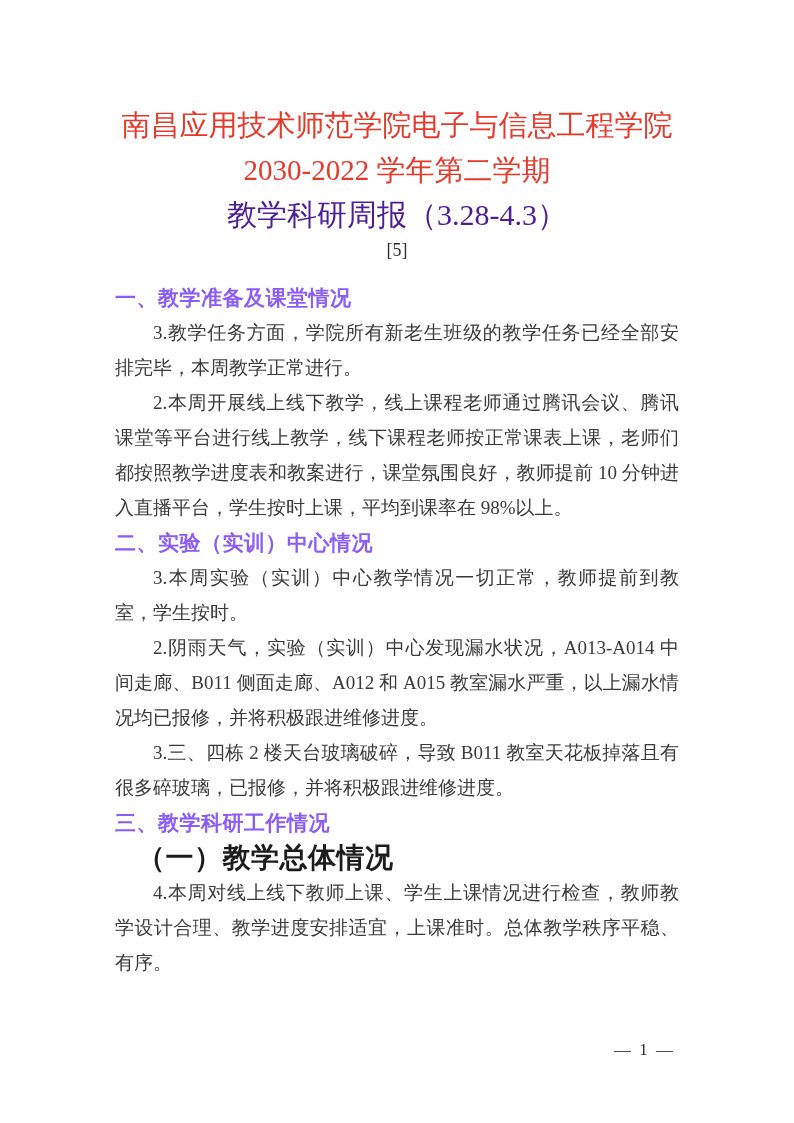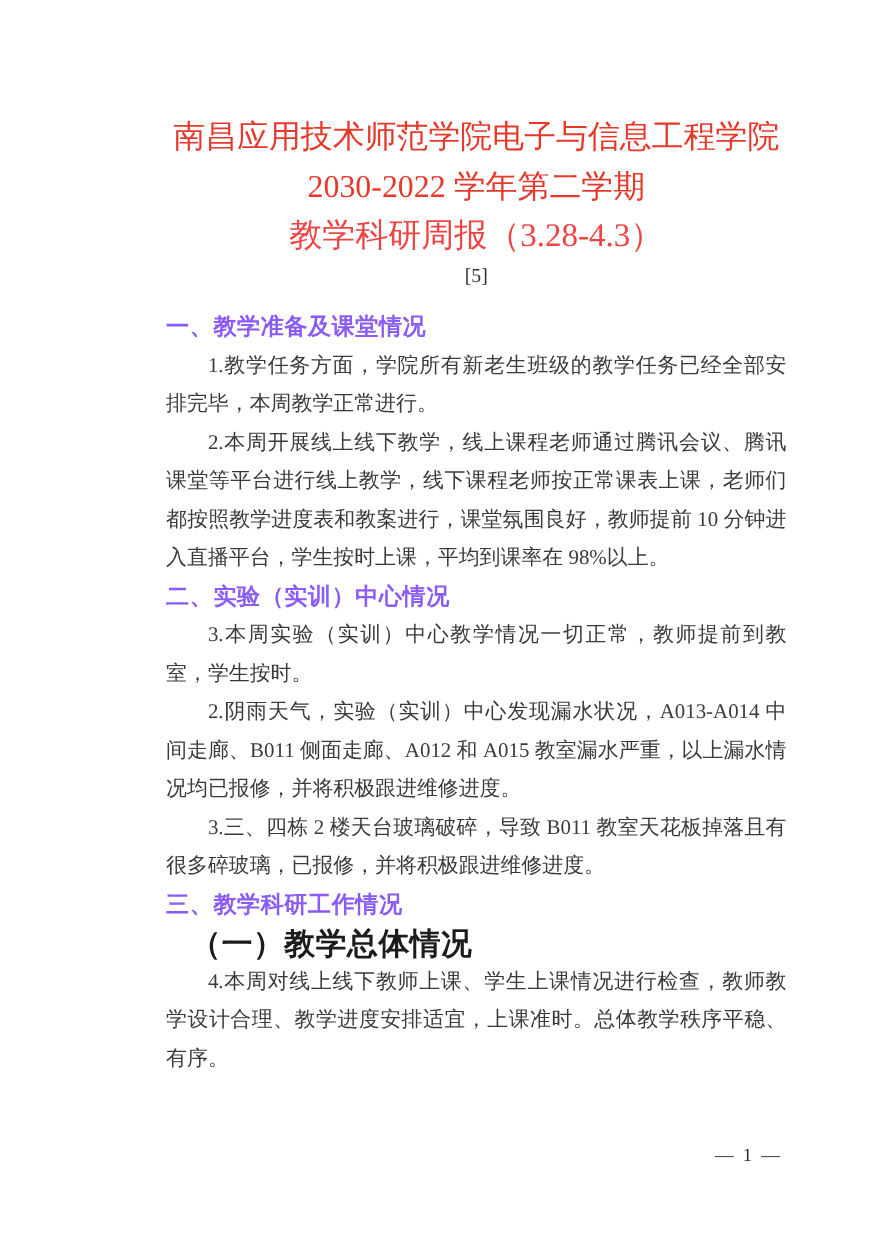--- a/index.html
+++ b/index.html
@@ -11,41 +11,40 @@
     width: 794px;
     height: 1123px;
     position: relative;
     overflow: hidden;
     font-family: "Liberation Serif", "DejaVu Serif", serif;
   }
   .page {
     position: absolute;
     inset: 0;
     background: #ffffff;
-    margin-left: 36px;
   }
   .content {
     position: absolute;
     left: 115px;
     top: 103px;
     width: 564px;
   }
   .title-red {
     font-size: 29px;
     line-height: 45px;
     text-align: center;
     color: #e5392c;
     font-weight: 400;
     white-space: nowrap;
   }
   .subtitle {
     font-size: 30px;
     line-height: 44px;
     text-align: center;
-    color: #ef4444;
+    color: #4c1d95;
     font-weight: 400;
     white-space: nowrap;
   }
   .issue {
     font-size: 18px;
     line-height: 26px;
     text-align: center;
     color: #303030;
   }
   .sec-heading {
@@ -96,21 +95,21 @@
 
 <div class="page">
   <div class="content">
 
     <div class="title-red">南昌应用技术师范学院电子与信息工程学院</div>
     <div class="title-red">2030-2022 学年第二学期</div>
     <div class="subtitle">教学科研周报（3.28-4.3）</div>
     <div class="issue">[5]</div>
 
     <h3 class="sec-heading first">一、教学准备及课堂情况</h3>
-    <p class="para">1.教学任务方面，学院所有新老生班级的教学任务已经全部安排完毕，本周教学正常进行。</p>
+    <p class="para">3.教学任务方面，学院所有新老生班级的教学任务已经全部安排完毕，本周教学正常进行。</p>
     <p class="para">2.本周开展线上线下教学，线上课程老师通过腾讯会议、腾讯课堂等平台进行线上教学，线下课程老师按正常课表上课，老师们都按照教学进度表和教案进行，课堂氛围良好，教师提前 10 分钟进入直播平台，学生按时上课，平均到课率在 98%以上。</p>
 
     <h3 class="sec-heading">二、实验（实训）中心情况</h3>
     <p class="para">3.本周实验（实训）中心教学情况一切正常，教师提前到教室，学生按时。</p>
     <p class="para">2.阴雨天气，实验（实训）中心发现漏水状况，A013-A014 中间走廊、B011 侧面走廊、A012 和 A015 教室漏水严重，以上漏水情况均已报修，并将积极跟进维修进度。</p>
     <p class="para">3.三、四栋 2 楼天台玻璃破碎，导致 B011 教室天花板掉落且有很多碎玻璃，已报修，并将积极跟进维修进度。</p>
 
     <h3 class="sec-heading">三、教学科研工作情况</h3>
     <h4 class="sub-heading">（一）教学总体情况</h4>
     <p class="para">4.本周对线上线下教师上课、学生上课情况进行检查，教师教学设计合理、教学进度安排适宜，上课准时。总体教学秩序平稳、有序。</p>

